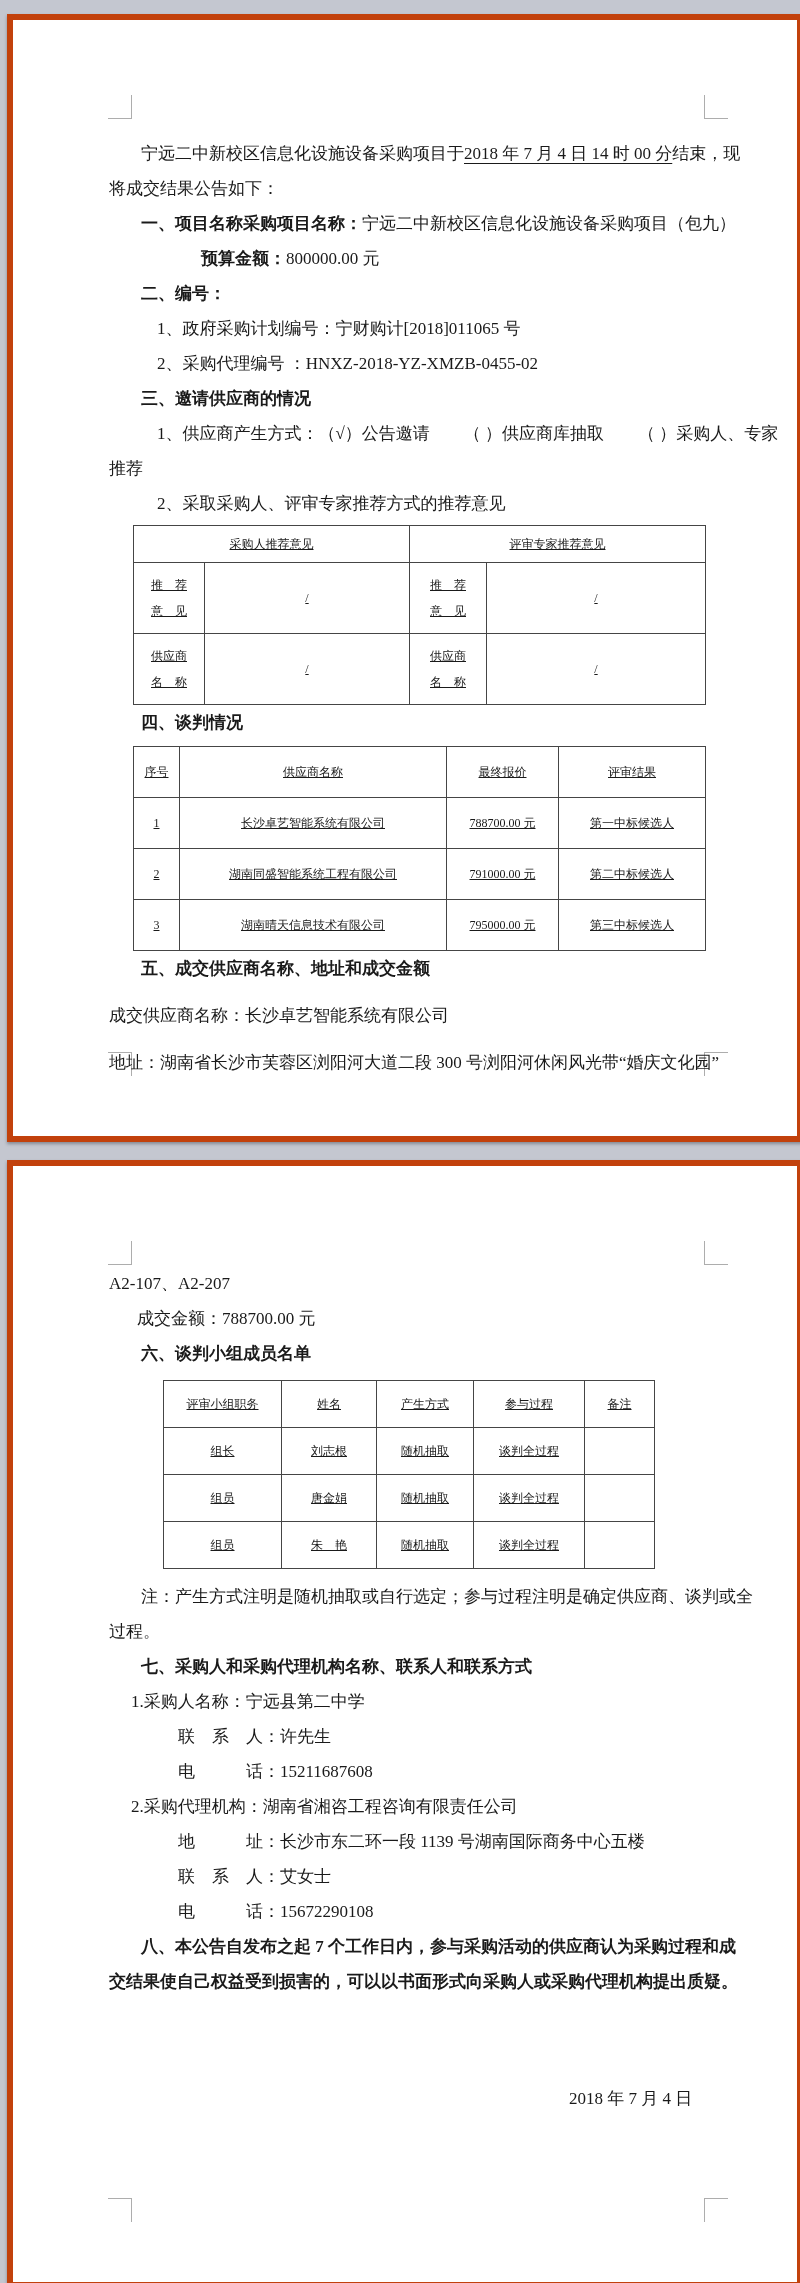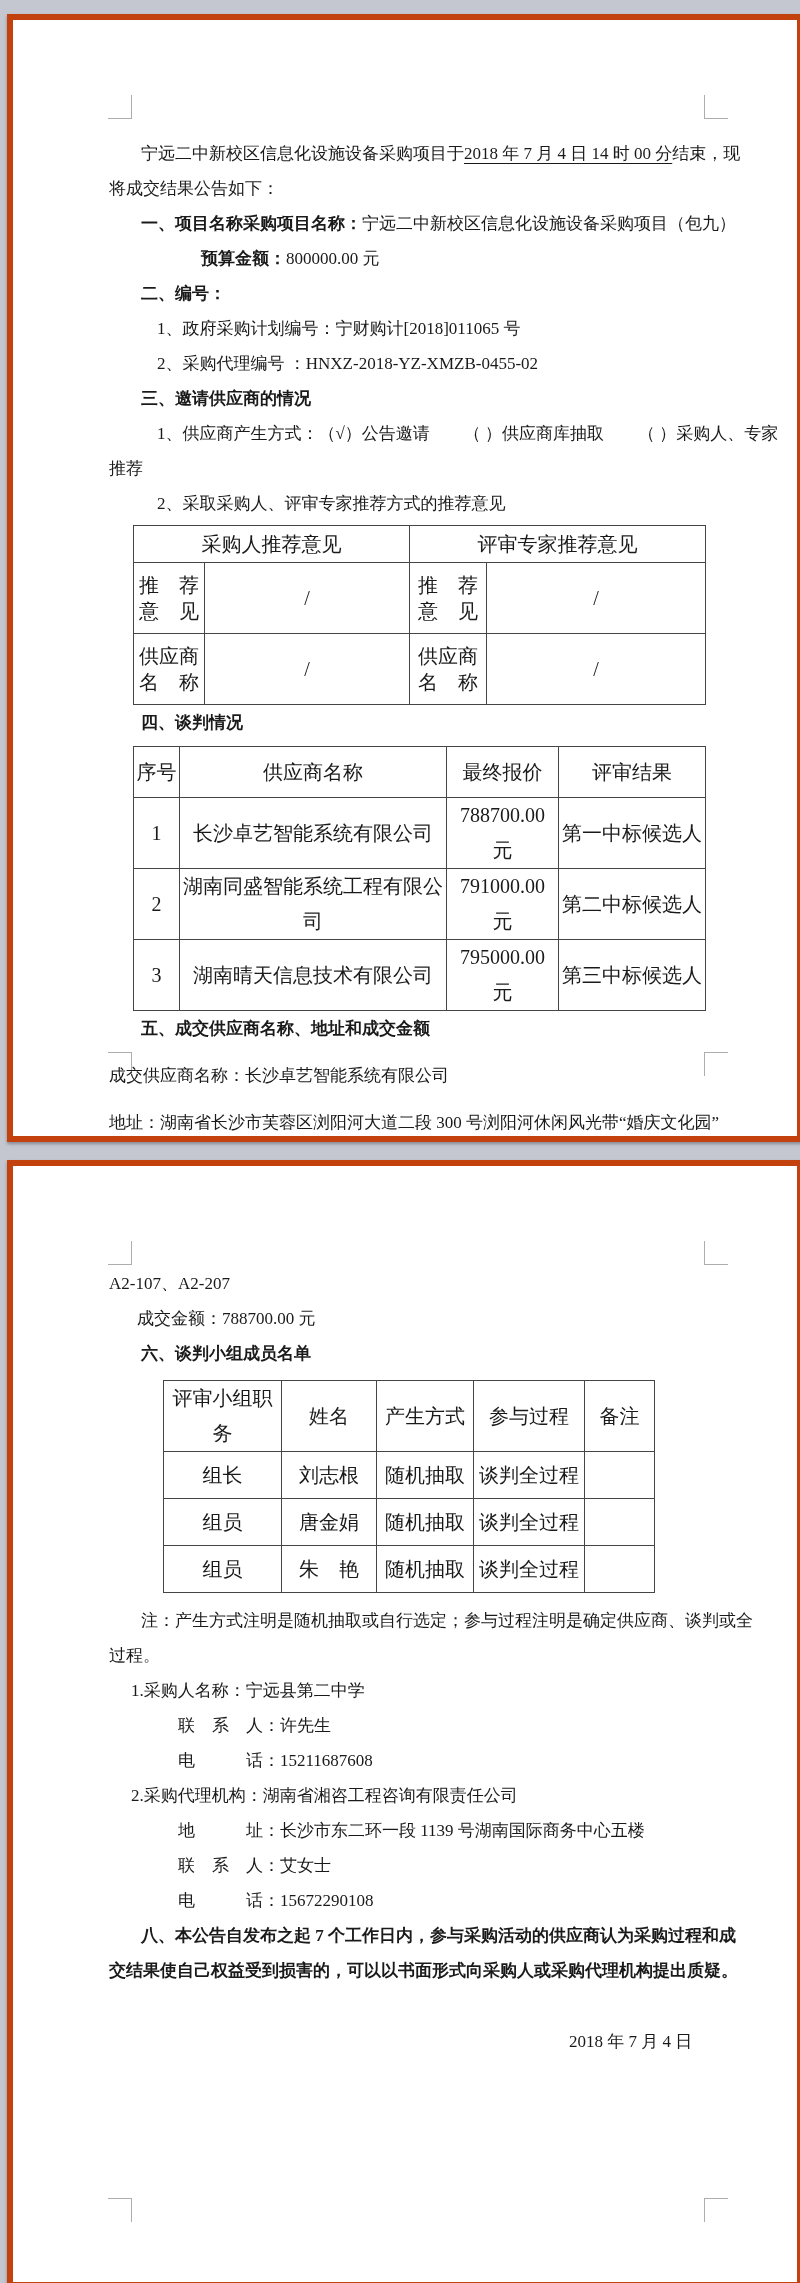--- a/index.html
+++ b/index.html
@@ -42,40 +42,41 @@
   .ind3{margin-left:69px;}     
   .ind-budget{margin-left:92px;}
   .ind-num{margin-left:22px;}
   .ind-amt{margin-left:28px;}
   .b{font-weight:bold;}
   .u{text-decoration:underline;text-underline-offset:4px;}
   table{border-collapse:collapse;table-layout:fixed;}
   td,th{
     border:1px solid #454545;
     font-weight:normal;
-    font-size:20px;
+    font-size:12px;
     text-align:center;
     vertical-align:middle;
     padding:0 2px;
     overflow:hidden;
+    text-decoration:underline;
   }
   
   .t-rec{margin:4px 0 0 24px;width:572px;}
   .t-rec .hrow td{height:36px;}
   .t-rec .drow td{height:70px;}
   .t-rec .lbl{line-height:26px;}
   
   .t-neg{margin:6px 0 0 24px;width:572px;}
   .t-neg td{height:50px;}
   
   .t-panel{margin:9px 0 0 54px;width:491px;}
   .t-panel td{height:46px;}
   .mt12{margin-top:12px;}
   .mt10{margin-top:10px;}
-  .date-line{margin-top:36px;margin-left:460px;}
+  .date-line{margin-top:82px;margin-left:460px;}
 </style>
 </head>
 <body>
 
 <div class="page page1">
   <div class="crop tl"></div>
   <div class="crop tr"></div>
   <div class="crop bl"></div>
   <div class="crop br"></div>
 
@@ -225,20 +226,21 @@
         <td>随机抽取</td>
         <td>谈判全过程</td>
         <td></td>
       </tr>
     </tbody>
       </table>
 
     <div class="line ind mt10">注：产生方式注明是随机抽取或自行选定；参与过程注明是确定供应商、谈判或全</div>
     <div class="line">过程。</div>
 
+    <div class="line ind b">七、采购人和采购代理机构名称、联系人和联系方式</div>
     <div class="line ind-num">1.采购人名称：宁远县第二中学</div>
     <div class="line ind3">联　系　人：许先生</div>
     <div class="line ind3">电　　　话：15211687608</div>
     <div class="line ind-num">2.采购代理机构：湖南省湘咨工程咨询有限责任公司</div>
     <div class="line ind3">地　　　址：长沙市东二环一段 1139 号湖南国际商务中心五楼</div>
     <div class="line ind3">联　系　人：艾女士</div>
     <div class="line ind3">电　　　话：15672290108</div>
 
     <div class="line ind b">八、本公告自发布之起 7 个工作日内，参与采购活动的供应商认为采购过程和成</div>
     <div class="line b">交结果使自己权益受到损害的，可以以书面形式向采购人或采购代理机构提出质疑。</div>

